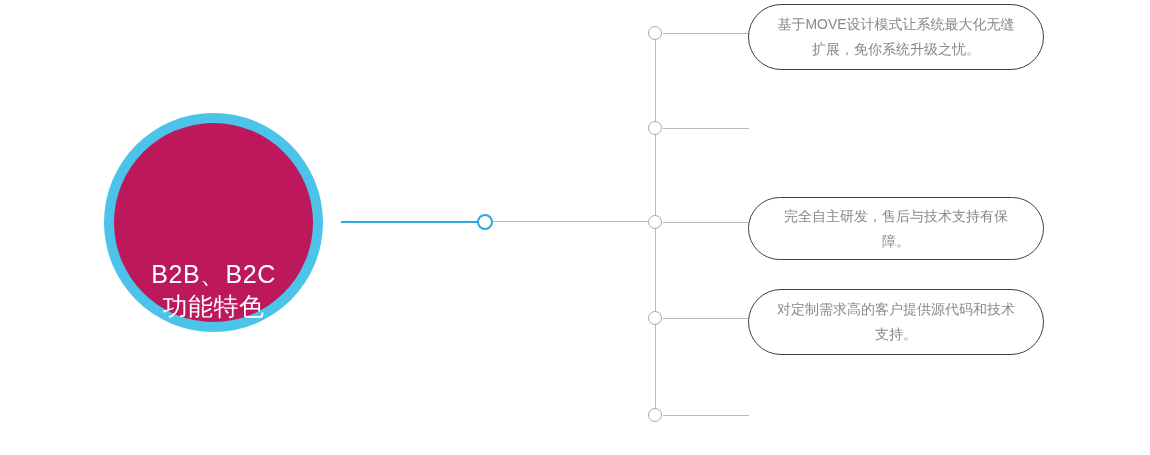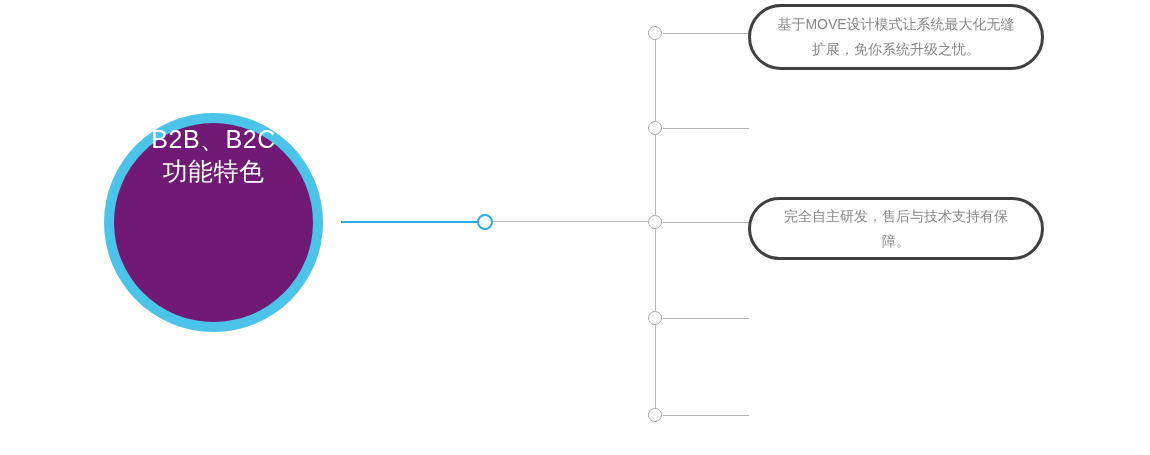--- a/index.html
+++ b/index.html
@@ -30,24 +30,24 @@
     background: #4cc3e9;
     box-sizing: border-box;
   }
   .hub-inner {
     position: absolute;
     left: 10px;
     top: 10px;
     width: 199px;
     height: 199px;
     border-radius: 50%;
-    background: #701a75;
+    background: #be185d;
     box-sizing: border-box;
     display: flex;
-    align-items: flex-start;
+    align-items: flex-end;
     justify-content: center;
   }
   .hub-label {
     color: #ffffff;
     font-size: 25px;
     line-height: 32px;
     text-align: center;
     letter-spacing: 0.5px;
     white-space: pre-line;
     user-select: none;
@@ -110,21 +110,21 @@
     width: 86px;
     height: 1px;
     background: #b9b9b9;
   }
 
   
   .bubble {
     position: absolute;
     left: 748px;
     width: 296px;
-    border: 3px solid #404040;
+    border: 1px solid #404040;
     border-radius: 34px;
     background: #ffffff;
     box-sizing: border-box;
     display: flex;
     align-items: center;
     justify-content: center;
     padding: 6px 22px;
   }
   .bubble-text {
     color: #888888;
@@ -164,17 +164,20 @@
   <div class="branch-line" style="top:128px;"></div>
 
   <div class="spine-node" style="top:215px;"></div>
   <div class="branch-line" style="top:222px;"></div>
   <div class="bubble short" style="top:197px;">
     <div class="bubble-text">完全自主研发，售后与技术支持有保障。</div>
   </div>
 
   <div class="spine-node" style="top:311px;"></div>
   <div class="branch-line" style="top:318px;"></div>
+  <div class="bubble tall" style="top:289px;">
+    <div class="bubble-text">对定制需求高的客户提供源代码和技术支持。</div>
+  </div>
 
   <div class="spine-node" style="top:408px;"></div>
   <div class="branch-line" style="top:415px;"></div>
 
 </div>
 
 </body></html>

